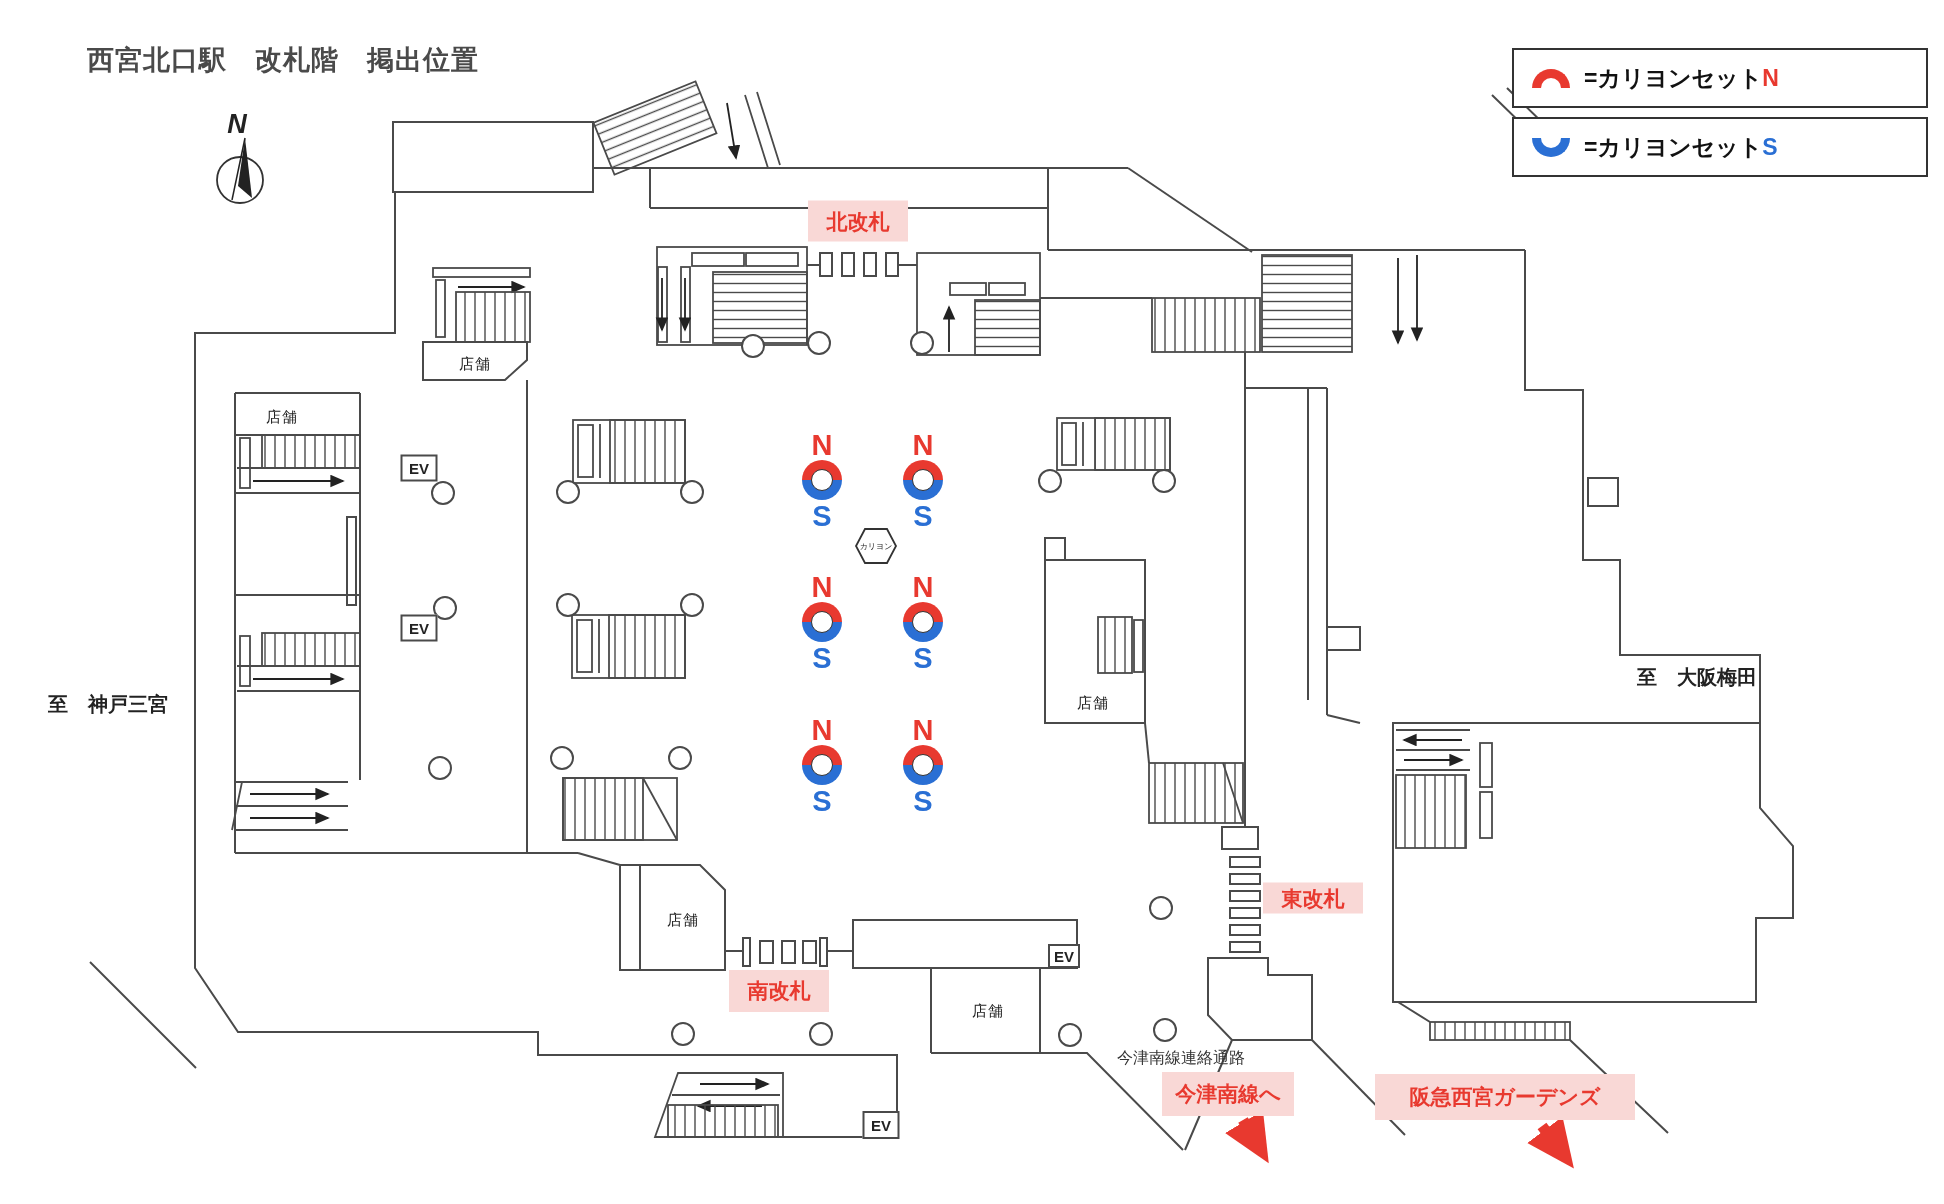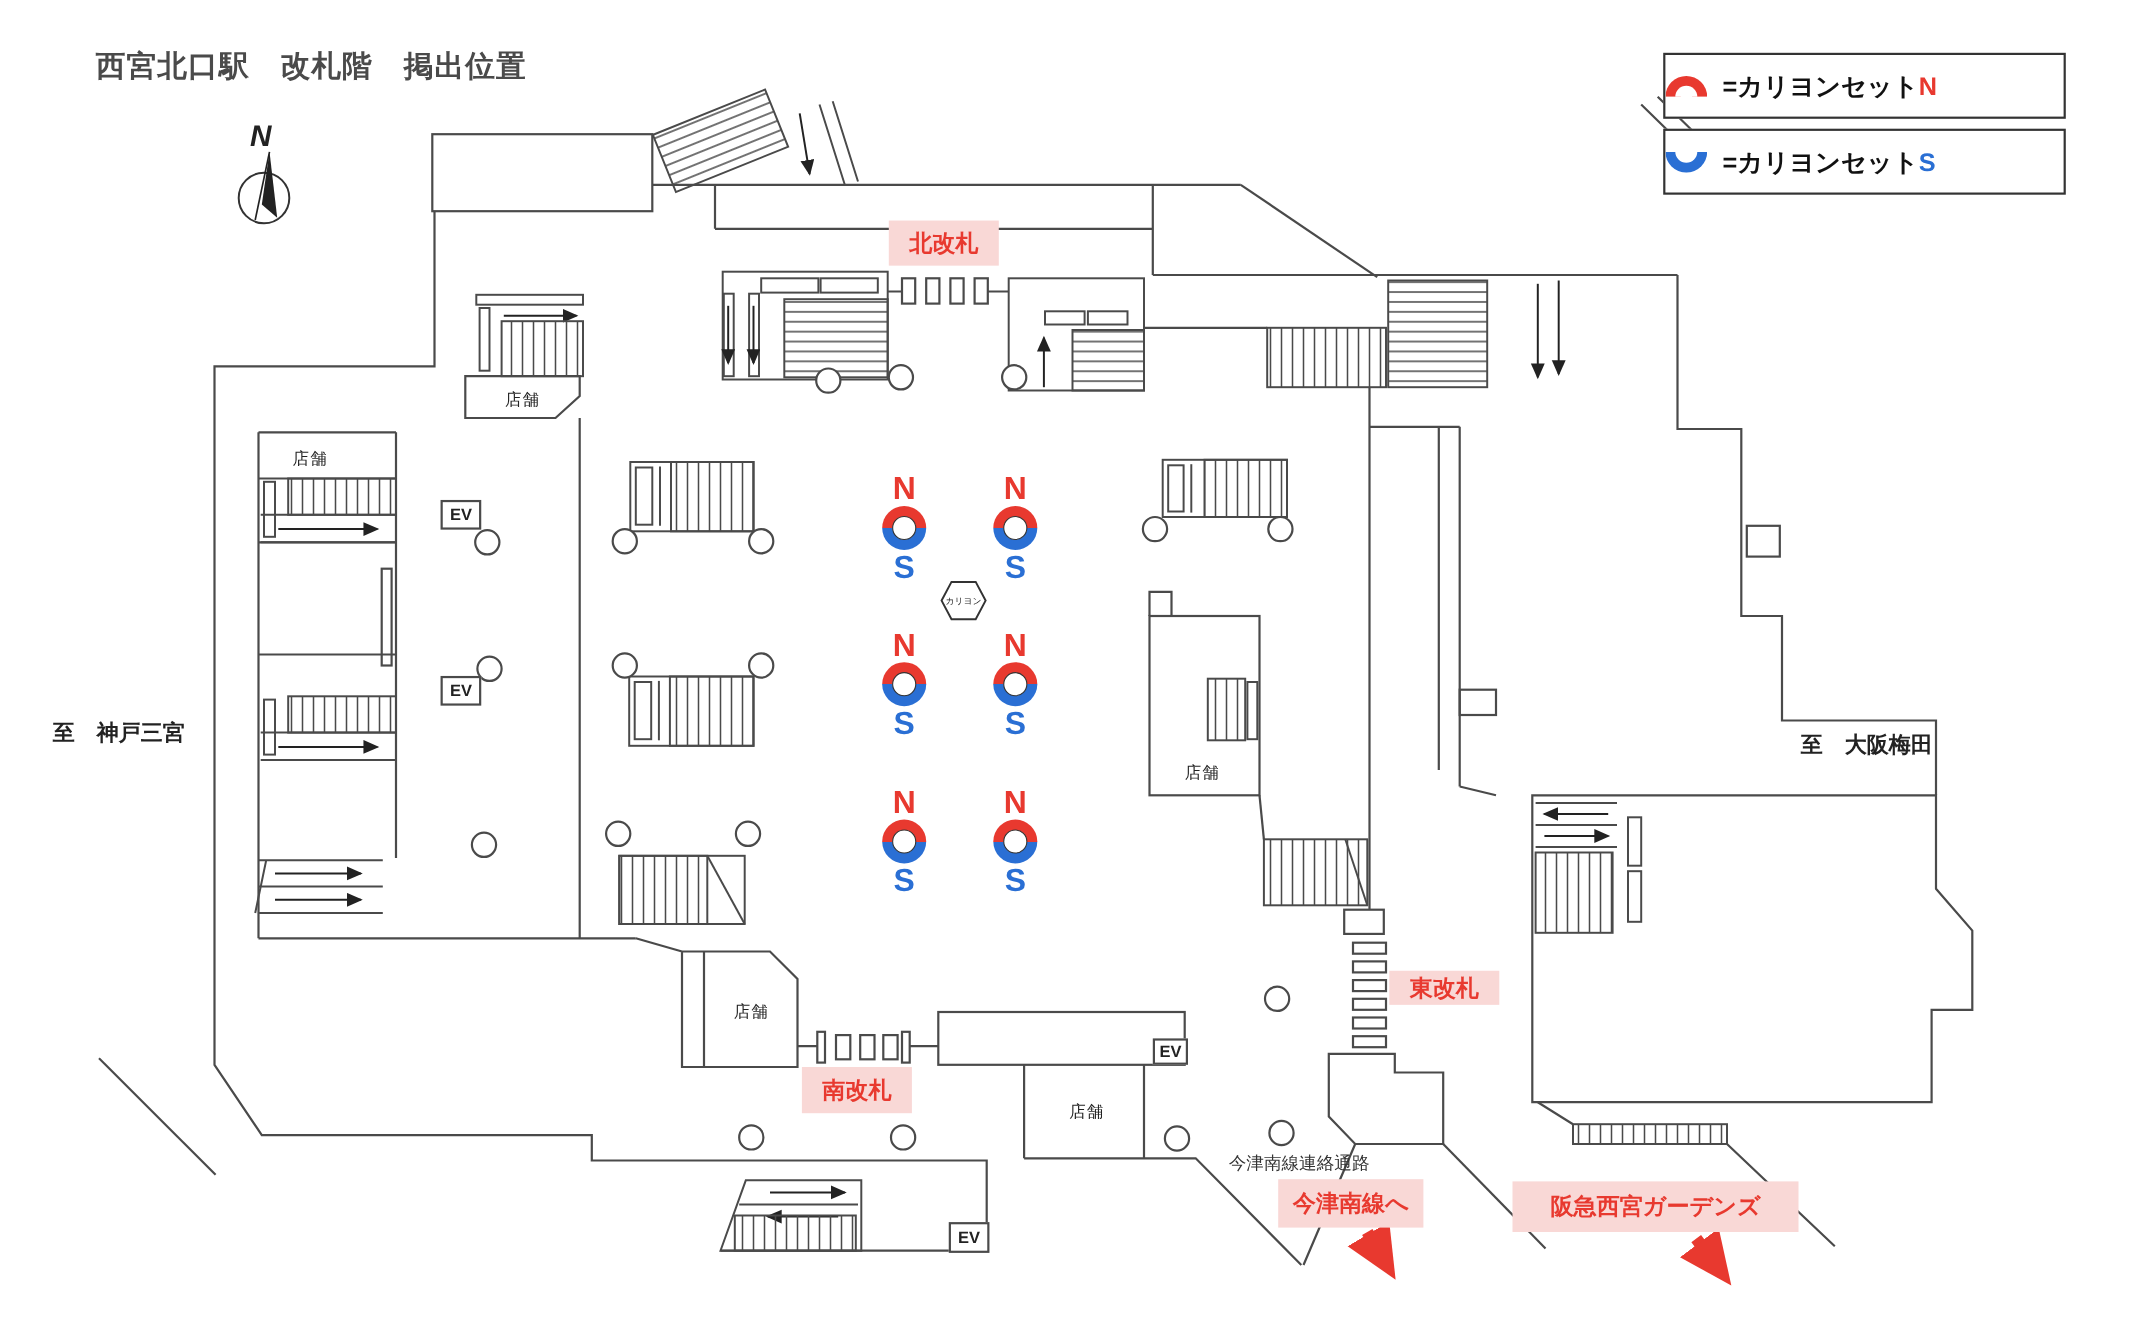--- a/index.html
+++ b/index.html
@@ -16,22 +16,22 @@
       display:flex;align-items:center;justify-content:center;}
   .corridor-txt{font-size:16px;color:#333;}
   .marker{position:absolute;width:0;height:0;}
   .marker .ring{position:absolute;left:-20px;top:-20px;width:40px;height:40px;border-radius:50%;
         background:linear-gradient(to bottom,#e8392f 50%,#2a6fd4 50%);
         display:flex;align-items:center;justify-content:center;}
   .marker .hole{width:22px;height:22px;border-radius:50%;background:#fff;border:1.5px solid #333;box-sizing:border-box;}
   .marker .n,.marker .s{position:absolute;left:0;transform:translateX(-50%);font-weight:bold;font-size:29px;line-height:1;}
   .marker .n{top:-49px;color:#e8392f;}
   .marker .s{top:22px;color:#2a6fd4;}
-  .legend-box{position:absolute;left:1512px;width:366px;height:60px;border:2px solid #333;background:#fff;
-        display:flex;align-items:center;gap:14px;box-sizing:border-box;}
+  .legend-box{position:absolute;left:1512px;width:416px;height:60px;border:2px solid #333;background:#fff;
+        display:flex;align-items:center;gap:14px;padding-left:18px;box-sizing:border-box;}
   .legend-text{font-size:23px;font-weight:bold;color:#111;}
   .suf-n{color:#e8392f;}
   .suf-s{color:#2a6fd4;}
   .arc{width:38px;height:19px;box-sizing:border-box;}
   .arc-n{border:9px solid #e8392f;border-bottom:none;border-radius:40px 40px 0 0;}
   .arc-s{border:9px solid #2a6fd4;border-top:none;border-radius:0 0 40px 40px;}
   .hexwrap{position:absolute;width:44px;height:40px;transform:translate(-50%,-50%);
         display:flex;align-items:center;justify-content:center;}
   .hexwrap span{position:relative;font-size:8px;color:#222;z-index:2;}
   .compass-n{font-size:27px;font-weight:bold;font-style:italic;color:#222;}
@@ -257,21 +257,21 @@
   <div class="arc arc-s"></div>
   <div class="legend-text"><span>=カリヨンセット</span><span class="suf-s">S</span></div>
 </div>
 
 <div class="ov compass-n" style="left:237px;top:124px;">N</div>
 
 <div class="ov pink" style="left:858px;top:221px;width:100px;height:41px;">北改札</div>
 <div class="ov pink" style="left:779px;top:991px;width:100px;height:42px;">南改札</div>
 <div class="ov pink" style="left:1313px;top:898px;width:100px;height:31px;">東改札</div>
 
-<div class="ov dir" style="left:108px;top:666px;">至　神戸三宮</div>
+<div class="ov dir" style="left:108px;top:704px;">至　神戸三宮</div>
 <div class="ov dir" style="left:1697px;top:677px;">至　大阪梅田</div>
 
 <div class="ov corridor-txt" style="left:1181px;top:1058px;">今津南線連絡通路</div>
 <div class="ov pink" style="left:1228px;top:1094px;width:132px;height:44px;text-align:center;">今津南線へ</div>
 <div class="ov pink" style="left:1505px;top:1097px;width:260px;height:46px;">阪急西宮ガーデンズ</div>
 
 <div class="ov shop" style="left:282px;top:417px;">店舗</div>
 <div class="ov shop" style="left:475px;top:364px;">店舗</div>
 <div class="ov shop" style="left:1093px;top:703px;">店舗</div>
 <div class="ov shop" style="left:683px;top:920px;">店舗</div>

